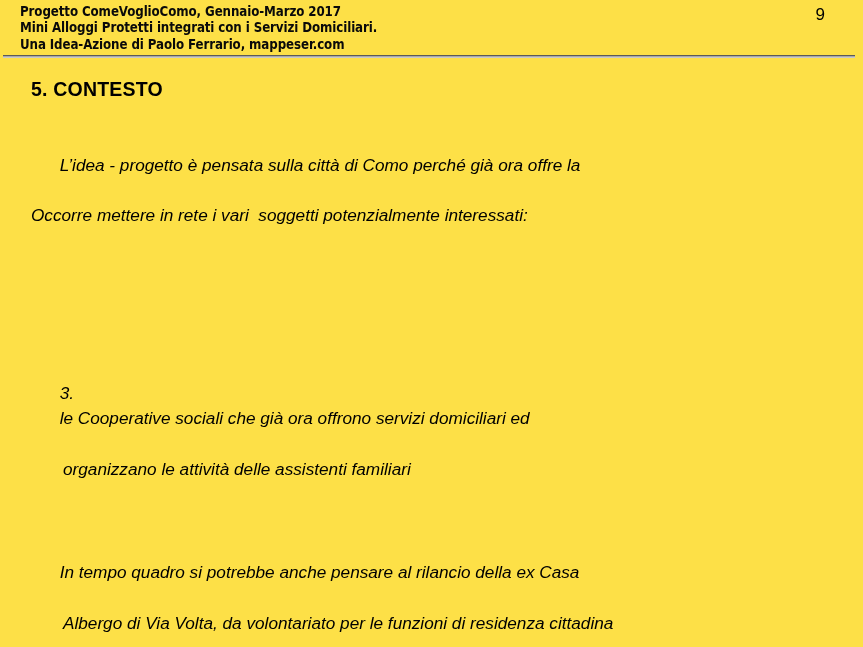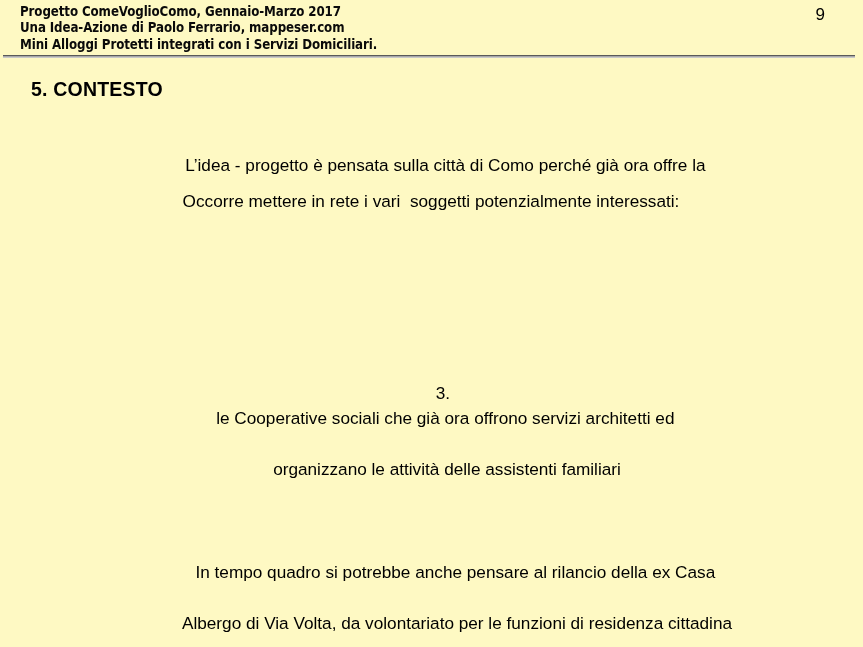--- a/index.html
+++ b/index.html
@@ -14,21 +14,21 @@
     font-family: "Liberation Sans", sans-serif;
     color: #000000;
     overflow: hidden;
   }
 
   .slide {
     position: relative;
     width: 863px;
     height: 647px;
     box-sizing: border-box;
-    background: #fef9c3;
+    background: #fde047;
   }
 
   
   .header {
     position: absolute;
     left: 0;
     top: 0;
     width: 863px;
     height: 57px;
     box-sizing: border-box;
@@ -72,86 +72,86 @@
     background: #a8a8a8;
   }
 
   
   .body-area {
     position: absolute;
     left: 0;
     top: 57px;
     width: 775px;
     height: 590px;
-    text-align: center;
   }
 
   .slide-title {
     position: absolute;
     left: 31px;
     top: 20px;
     font-size: 19.5px;
     font-weight: bold;
     letter-spacing: 0.2px;
     line-height: 24px;
     color: #000;
   }
 
   .block {
     position: absolute;
     left: 31px;
     font-size: 17.2px;
     line-height: 25.5px;
     color: #000;
     white-space: pre-wrap;
+    font-style: italic;
   }
   .block .cont {
     display: block;
     padding-left: 32px;
   }
   .blk-p1     { top: 70px;  width: 800px; }
-  .blk-p2     { top: 132px; width: 800px; }
+  .blk-p2     { top: 146px; width: 800px; }
   .blk-i1     { top: 196px; width: 800px; }
   .blk-i2     { top: 247px; width: 800px; }
   .blk-i3     { top: 298px; width: 800px; }
   .blk-i4     { top: 374px; width: 800px; }
   .blk-i5     { top: 451px; width: 800px; }
   .blk-close  { top: 477px; width: 820px; }
 </style>
 </head>
 <body>
 
 <div class="slide">
 
   <div class="header">
     <div class="header-text">
       <div class="header-line">Progetto ComeVoglioComo,  Gennaio-Marzo 2017</div>
+      <div class="header-line">Mini  Alloggi  Protetti integrati  con i Servizi  Domiciliari.</div>
       <div class="header-line">Una Idea-Azione di Paolo Ferrario, mappeser.com</div>
-      <div class="header-line">Mini  Alloggi  Protetti integrati  con i Servizi  Domiciliari.</div>
     </div>
     <div class="page-number">9</div>
   </div>
 
   <div class="header-rule"></div>
 
   <div class="body-area">
 
     <div class="slide-title">5. CONTESTO</div>
 
     <div class="block blk-p1">
       <span>L’idea - progetto è pensata sulla città di Como perché già ora offre la</span>
     </div>
 
     <div class="block blk-p2">Occorre mettere in rete i vari  soggetti potenzialmente interessati:</div>
 
 
 
     <div class="block blk-i3">
       <span style="margin-right: 5px;">3.</span>
-      <span>le Cooperative sociali che già ora offrono servizi architetti ed</span>
+      <span>le Cooperative sociali che già ora offrono servizi domiciliari ed</span>
       <span class="cont">organizzano le attività delle assistenti familiari</span>
     </div>
 
 
 
     <div class="block blk-close">
       <span>In tempo quadro si potrebbe anche pensare al rilancio della ex Casa</span>
       <span class="cont">Albergo di Via Volta, da volontariato per le funzioni di residenza cittadina</span>
     </div>
 

